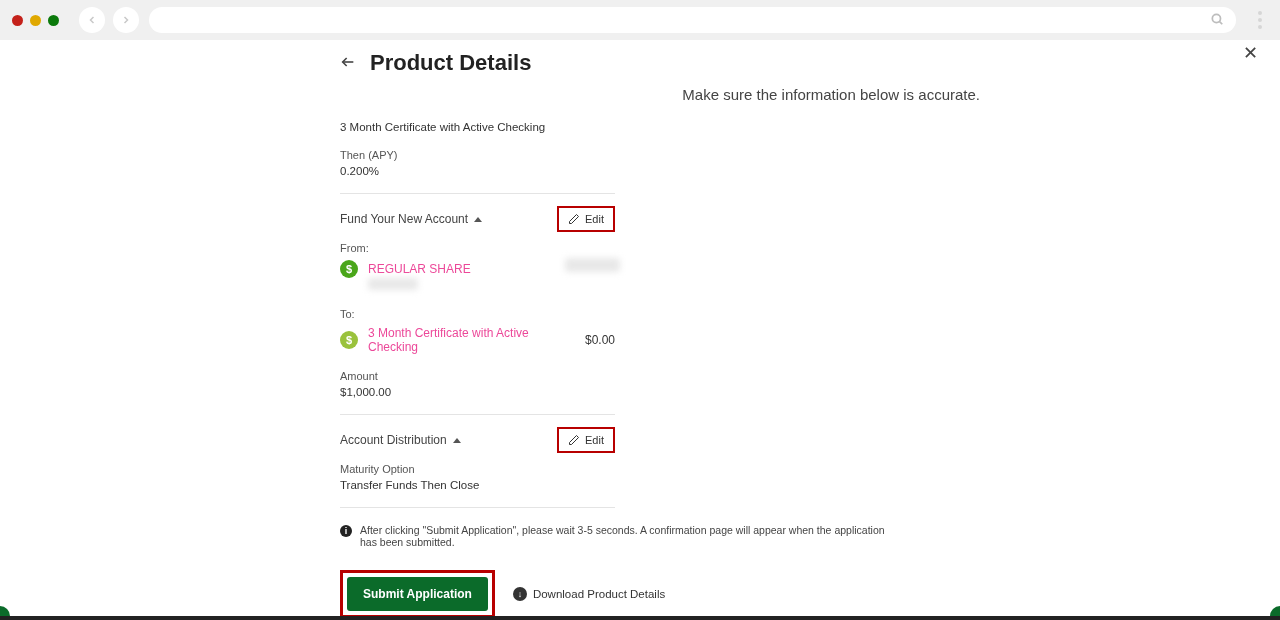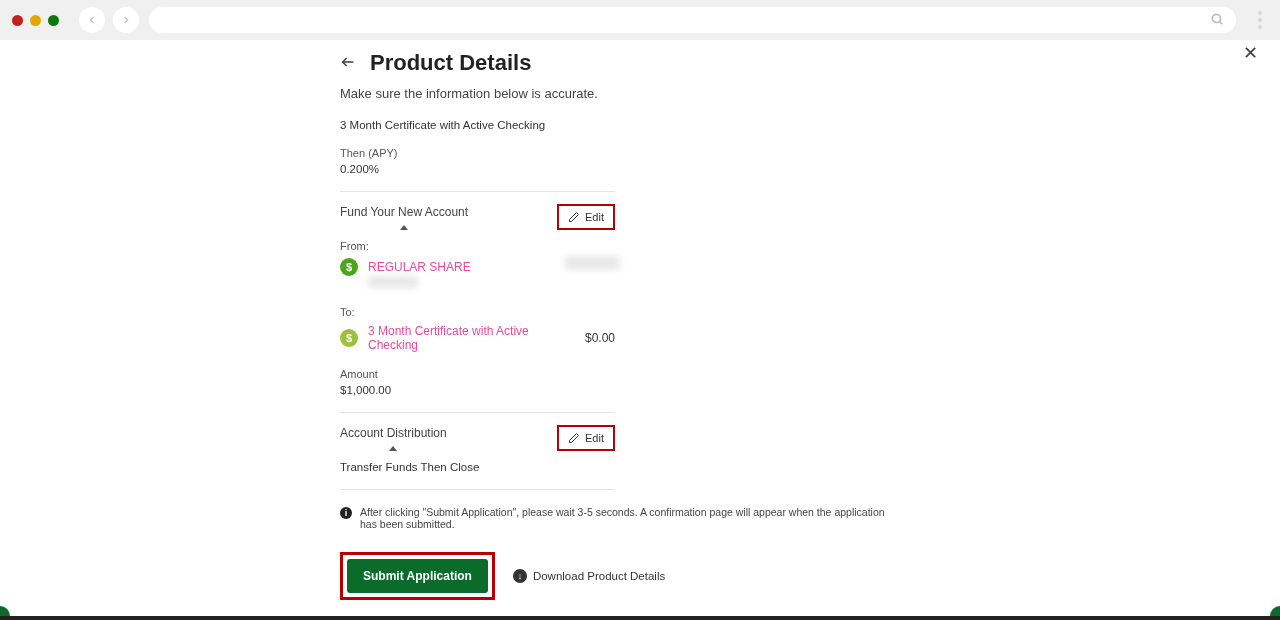--- a/index.html
+++ b/index.html
@@ -48,30 +48,30 @@
     display: flex; flex-direction: column; align-items: center;
   }
   .content {
     width: 640px;
     margin-left: 340px;
     margin-right: auto;
   }
   .header-row { display: flex; align-items: center; gap: 14px; margin-bottom: 10px; }
   .back-arrow { font-size: 18px; color: #444; cursor: pointer; position: relative; top: 1px; }
   .page-title { font-size: 22px; font-weight: 700; color: #222; }
-  .subtitle { font-size: 13px; color: #444; margin: 8px 0 18px 0; }
+  .subtitle { font-size: 15px; color: #444; margin: 8px 0 18px 8px; text-align: right; }
   .label-sm { font-size: 11px; color: #555; }
   .value-sm { font-size: 11.5px; color: #333; margin-top: 4px; }
   .group { margin-bottom: 16px; }
   .divider { border-top: 1px solid #e4e4e4; margin: 6px 0 12px 0; width: 275px; }
   .section-row {
     display: flex; align-items: center; justify-content: space-between;
     width: 275px; margin-bottom: 10px;
   }
-  .section-title { font-size: 12px; color: #444; display: flex; align-items: center; gap: 6px; flex-direction: column; }
+  .section-title { font-size: 12px; color: #444; display: flex; align-items: center; gap: 6px; }
   .caret-up {
     width: 0; height: 0; border-left: 4px solid transparent; border-right: 4px solid transparent;
     border-bottom: 5px solid #555; display: inline-block;
   }
   .edit-btn {
     display: flex; align-items: center; gap: 5px; font-size: 11px; color: #333;
     cursor: pointer; padding: 3px 6px;
   }
   .edit-highlight { border: 2px solid #b80000; padding: 2px 3px; }
   .pencil-icon { width: 12px; height: 12px; }
@@ -222,20 +222,21 @@
         <span class="edit-btn">
           <svg class="pencil-icon" viewBox="0 0 24 24" fill="none" stroke="#333" stroke-width="2">
               <path d="M17 3l4 4L7 21H3v-4L17 3z"></path>
             </svg>
           <span>Edit</span>
         </span>
       </span>
     </div>
 
     <div class="group" style="margin-top:4px">
+      <div class="label-sm">Maturity Option</div>
       <div class="value-sm">Transfer Funds Then Close</div>
     </div>
 
     <div class="divider"></div>
 
     <div class="info-row">
       <div class="info-icon">i</div>
       <div>After clicking "Submit Application", please wait 3-5 seconds. A confirmation page will appear when the application has been submitted.</div>
     </div>
 

